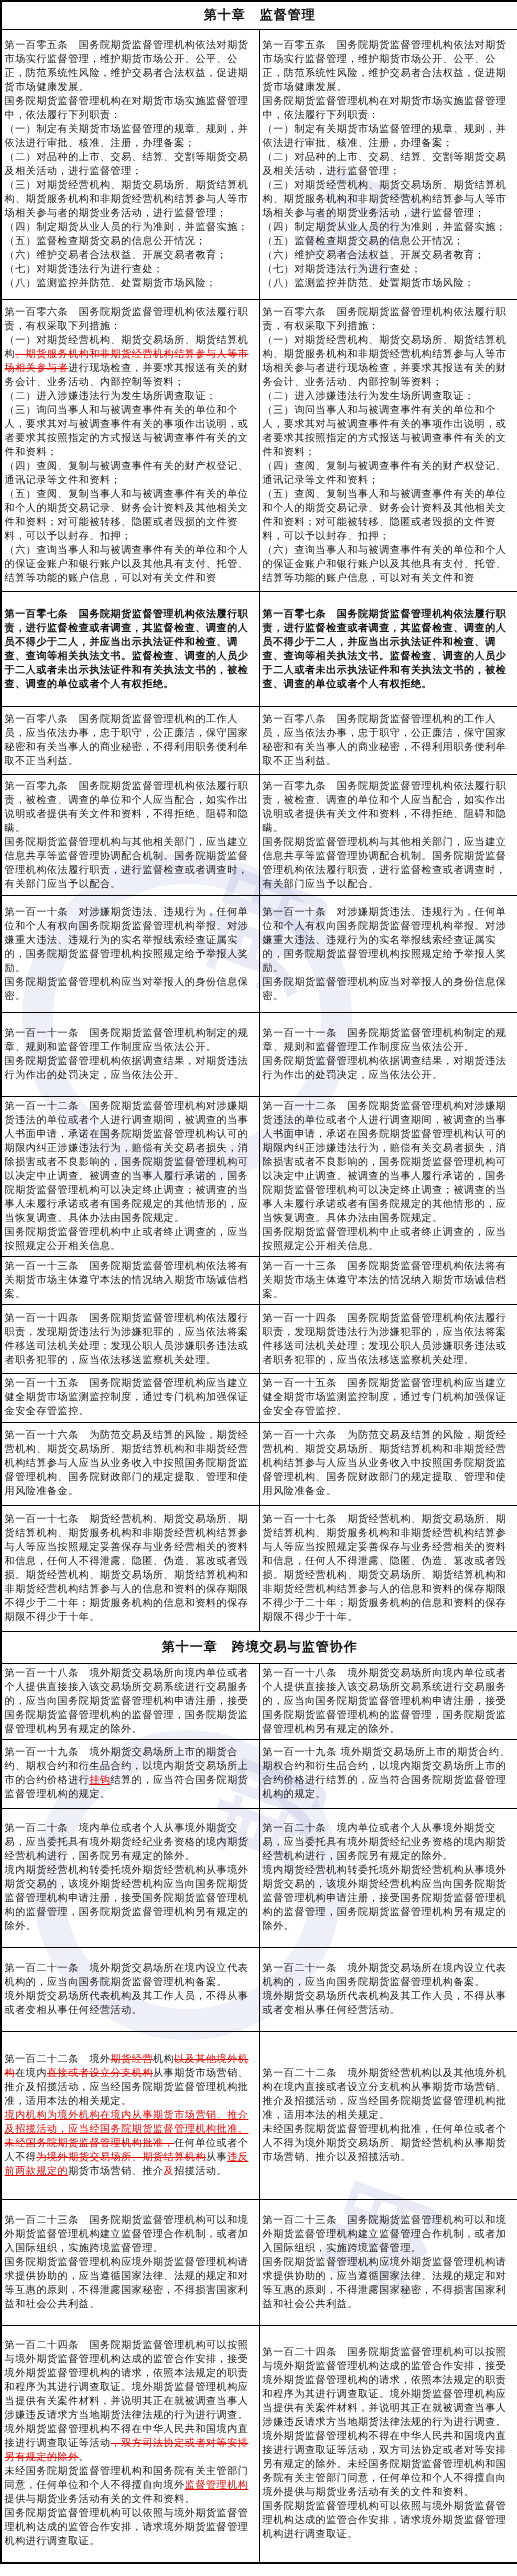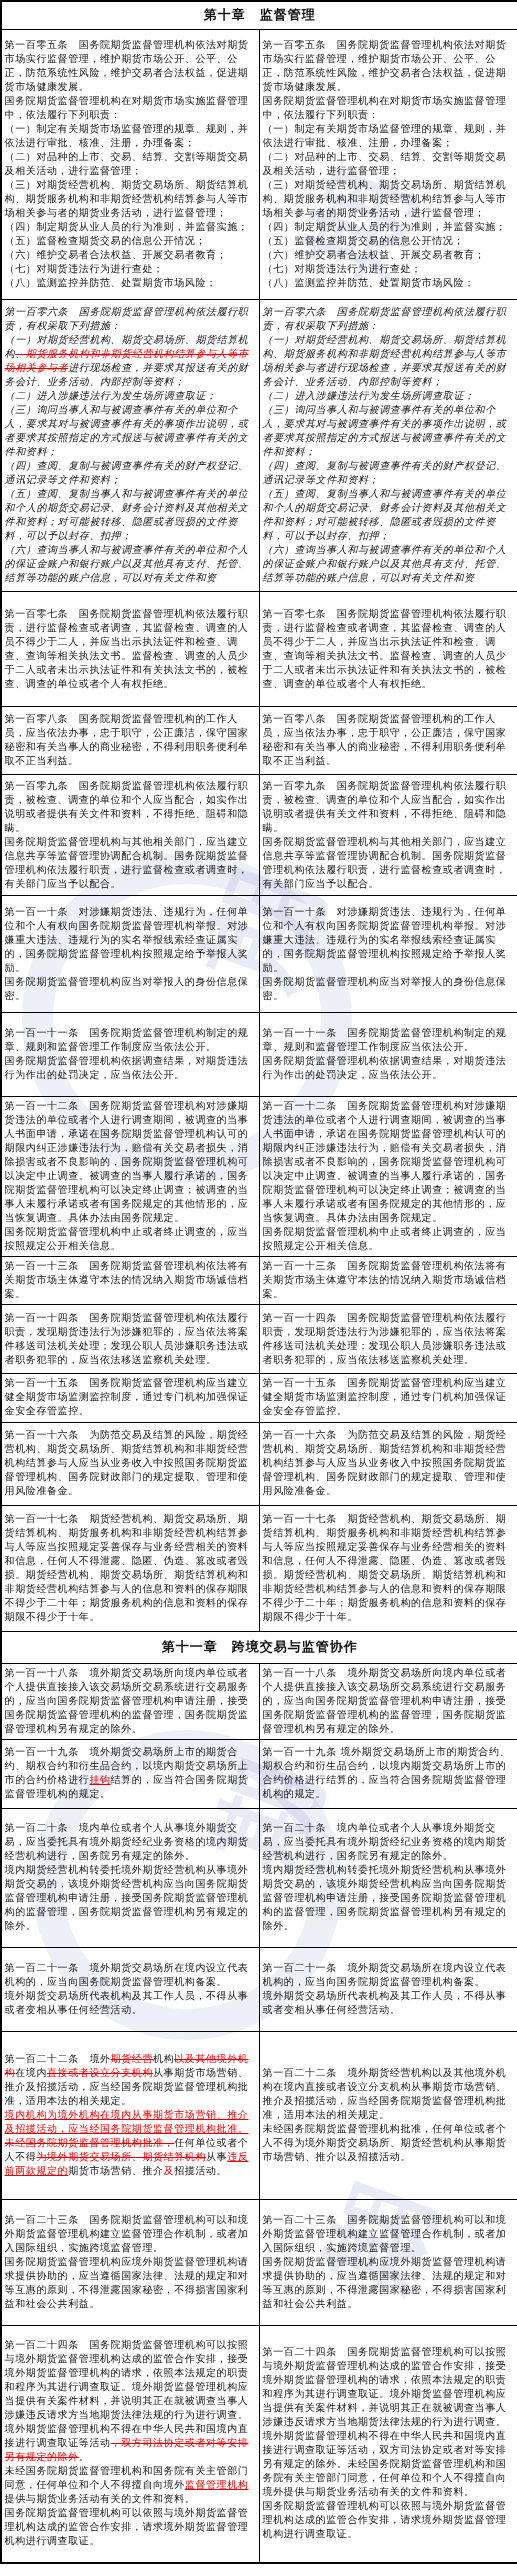--- a/index.html
+++ b/index.html
@@ -50,41 +50,41 @@
             <span class="para"><span>（一）制定有关期货市场监督管理的规章、规则，并依法进行审批、核准、注册，办理备案；</span></span>
             <span class="para"><span>（二）对品种的上市、交易、结算、交割等期货交易及相关活动，进行监督管理；</span></span>
             <span class="para"><span>（三）对期货经营机构、期货交易场所、期货结算机构、期货服务机构和非期货经营机构结算参与人等市场相关参与者的期货业务活动，进行监督管理；</span></span>
             <span class="para"><span>（四）制定期货从业人员的行为准则，并监督实施；</span></span>
             <span class="para"><span>（五）监督检查期货交易的信息公开情况；</span></span>
             <span class="para"><span>（六）维护交易者合法权益、开展交易者教育；</span></span>
             <span class="para"><span>（七）对期货违法行为进行查处；</span></span>
             <span class="para"><span>（八）监测监控并防范、处置期货市场风险；</span></span>
           </td>
         </tr>
-        <tr style="height: 292px; font-style: italic;">
+        <tr style="height: 292px;">
           <td class="col">
             <span class="para"><span>第一百零六条　国务院期货监督管理机构依法履行职责，有权采取下列措施：</span></span>
             <span class="para"><span>（一）对期货经营机构、期货交易场所、期货结算机构</span><span class="del">、期货服务机构和非期货经营机构结算参与人等市场相关参与者</span><span>进行现场检查，并要求其报送有关的财务会计、业务活动、内部控制等资料；</span></span>
             <span class="para"><span>（二）进入涉嫌违法行为发生场所调查取证；</span></span>
             <span class="para"><span>（三）询问当事人和与被调查事件有关的单位和个人，要求其对与被调查事件有关的事项作出说明，或者要求其按照指定的方式报送与被调查事件有关的文件和资料；</span></span>
             <span class="para"><span>（四）查阅、复制与被调查事件有关的财产权登记、通讯记录等文件和资料；</span></span>
             <span class="para"><span>（五）查阅、复制当事人和与被调查事件有关的单位和个人的期货交易记录、财务会计资料及其他相关文件和资料；对可能被转移、隐匿或者毁损的文件资料，可以予以封存、扣押；</span></span>
             <span class="para"><span>（六）查询当事人和与被调查事件有关的单位和个人的保证金账户和银行账户以及其他具有支付、托管、结算等功能的账户信息，可以对有关文件和资</span></span>
           </td>
           <td class="col">
             <span class="para"><span>第一百零六条　国务院期货监督管理机构依法履行职责，有权采取下列措施：</span></span>
             <span class="para"><span>（一）对期货经营机构、期货交易场所、期货结算机构、期货服务机构和非期货经营机构结算参与人等市场相关参与者进行现场检查，并要求其报送有关的财务会计、业务活动、内部控制等资料；</span></span>
             <span class="para"><span>（二）进入涉嫌违法行为发生场所调查取证；</span></span>
             <span class="para"><span>（三）询问当事人和与被调查事件有关的单位和个人，要求其对与被调查事件有关的事项作出说明，或者要求其按照指定的方式报送与被调查事件有关的文件和资料；</span></span>
             <span class="para"><span>（四）查阅、复制与被调查事件有关的财产权登记、通讯记录等文件和资料；</span></span>
             <span class="para"><span>（五）查阅、复制当事人和与被调查事件有关的单位和个人的期货交易记录、财务会计资料及其他相关文件和资料；对可能被转移、隐匿或者毁损的文件资料，可以予以封存、扣押；</span></span>
             <span class="para"><span>（六）查询当事人和与被调查事件有关的单位和个人的保证金账户和银行账户以及其他具有支付、托管、结算等功能的账户信息，可以对有关文件和资</span></span>
           </td>
         </tr>
-        <tr style="height: 115px;">
+        <tr style="height: 115px; font-weight: bold;">
           <td class="col">
             <span class="para"><span>第一百零七条　国务院期货监督管理机构依法履行职责，进行监督检查或者调查，其监督检查、调查的人员不得少于二人，并应当出示执法证件和检查、调查、查询等相关执法文书。监督检查、调查的人员少于二人或者未出示执法证件和有关执法文书的，被检查、调查的单位或者个人有权拒绝。</span></span>
           </td>
           <td class="col">
             <span class="para"><span>第一百零七条　国务院期货监督管理机构依法履行职责，进行监督检查或者调查，其监督检查、调查的人员不得少于二人，并应当出示执法证件和检查、调查、查询等相关执法文书。监督检查、调查的人员少于二人或者未出示执法证件和有关执法文书的，被检查、调查的单位或者个人有权拒绝。</span></span>
           </td>
         </tr>
         <tr style="height: 68px;">
           <td class="col">
             <span class="para"><span>第一百零八条　国务院期货监督管理机构的工作人员，应当依法办事，忠于职守，公正廉洁，保守国家秘密和有关当事人的商业秘密，不得利用职务便利牟取不正当利益。</span></span>

